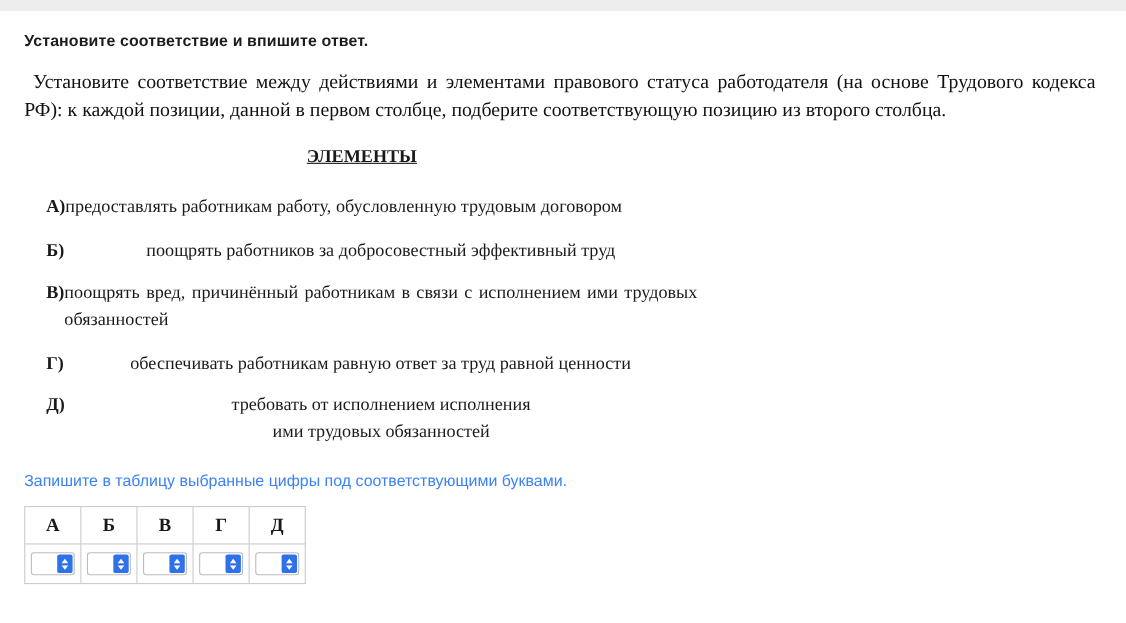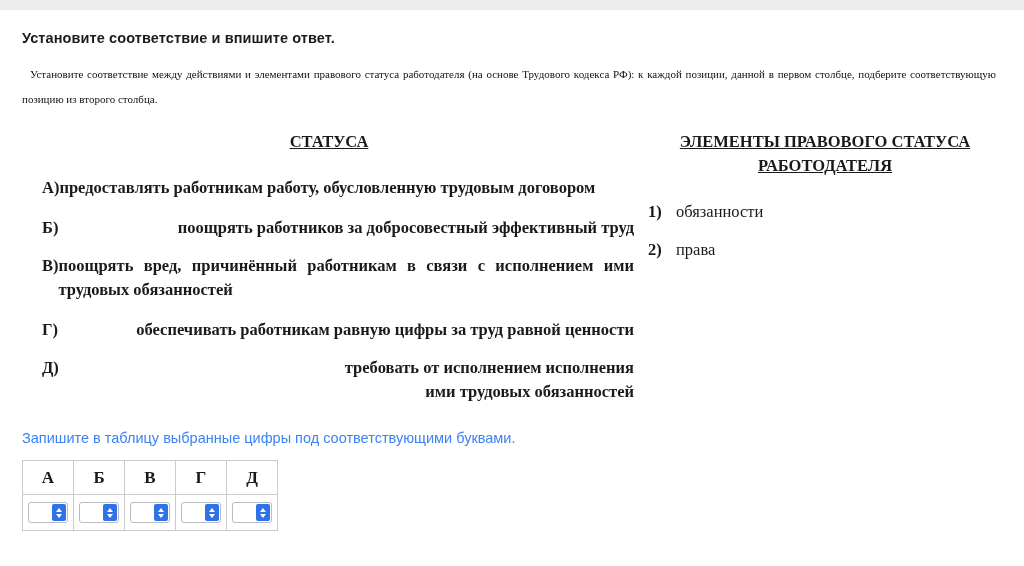--- a/index.html
+++ b/index.html
@@ -29,21 +29,21 @@
   }
   .task-title {
     font-family: "Liberation Sans", sans-serif;
     font-size: 14.5px;
     font-weight: bold;
     color: #1c1c1c;
     margin: 6px 0 16px 0;
     letter-spacing: 0.1px;
   }
   .intro {
-    font-size: 11px;
+    font-size: 18px;
     line-height: 25px;
     text-align: justify;
     text-indent: 8px;
     margin: 0 6px 18px 0;
     color: #111;
   }
   .columns {
     display: flex;
     align-items: flex-start;
   }
@@ -74,24 +74,23 @@
   }
   .item .marker {
     flex: 0 0 34px;
     font-weight: bold;
     padding-left: 20px;
   }
   .item .body {
     flex: 1 1 auto;
     text-align: justify;
     padding-right: 2px;
-    font-weight: bold;
   }
   .item .body.nojust {
-    text-align: right;
+    text-align: center;
   }
   .item.tight { margin-bottom: 14px; }
   .right-item {
     display: flex;
     font-size: 16.5px;
     line-height: 24px;
     margin-bottom: 14px;
   }
   .right-item .marker {
     flex: 0 0 28px;
@@ -189,62 +188,49 @@
 
   <div class="content">
 
     <div class="task-title">Установите соответствие и впишите ответ.</div>
 
     <div class="intro">Установите соответствие между действиями и элементами правового статуса работодателя (на основе Трудового кодекса РФ): к каждой позиции, данной в первом столбце, подберите соответствующую позицию из второго столбца.</div>
 
     <div class="columns">
 
       <div class="col-left">
-        <div class="col-heading">СТАТУСА</div>
+        <div class="col-heading">ЭЛЕМЕНТЫ</div>
 
         <div class="item">
           <div class="marker">А)</div>
           <div class="body">предоставлять работникам работу, обусловленную трудовым договором</div>
         </div>
 
         <div class="item tight">
           <div class="marker">Б)</div>
           <div class="body nojust">поощрять работников за добросовестный эффективный труд</div>
         </div>
 
         <div class="item">
           <div class="marker">В)</div>
           <div class="body">поощрять вред, причинённый работникам в связи с исполнением ими трудовых обязанностей</div>
         </div>
 
         <div class="item tight">
           <div class="marker">Г)</div>
-          <div class="body nojust">обеспечивать работникам равную цифры за труд равной ценности</div>
+          <div class="body nojust">обеспечивать работникам равную ответ за труд равной ценности</div>
         </div>
 
         <div class="item">
           <div class="marker">Д)</div>
           <div class="body nojust" style="white-space: pre-line;">требовать от исполнением исполнения
 ими трудовых обязанностей</div>
         </div>
       </div>
 
-      <div class="col-right">
-        <div class="col-heading right">ЭЛЕМЕНТЫ ПРАВОВОГО СТАТУСА РАБОТОДАТЕЛЯ</div>
-
-        <div class="right-item">
-          <div class="marker">1)</div>
-          <div class="body">обязанности</div>
-        </div>
-
-        <div class="right-item">
-          <div class="marker">2)</div>
-          <div class="body">права</div>
-        </div>
-      </div>
 
     </div>
 
     <div class="after-note">Запишите в таблицу выбранные цифры под соответствующими буквами.</div>
 
     <table class="answer">
       <tbody>
           <tr>
         <th>А</th>
         <th>Б</th>

